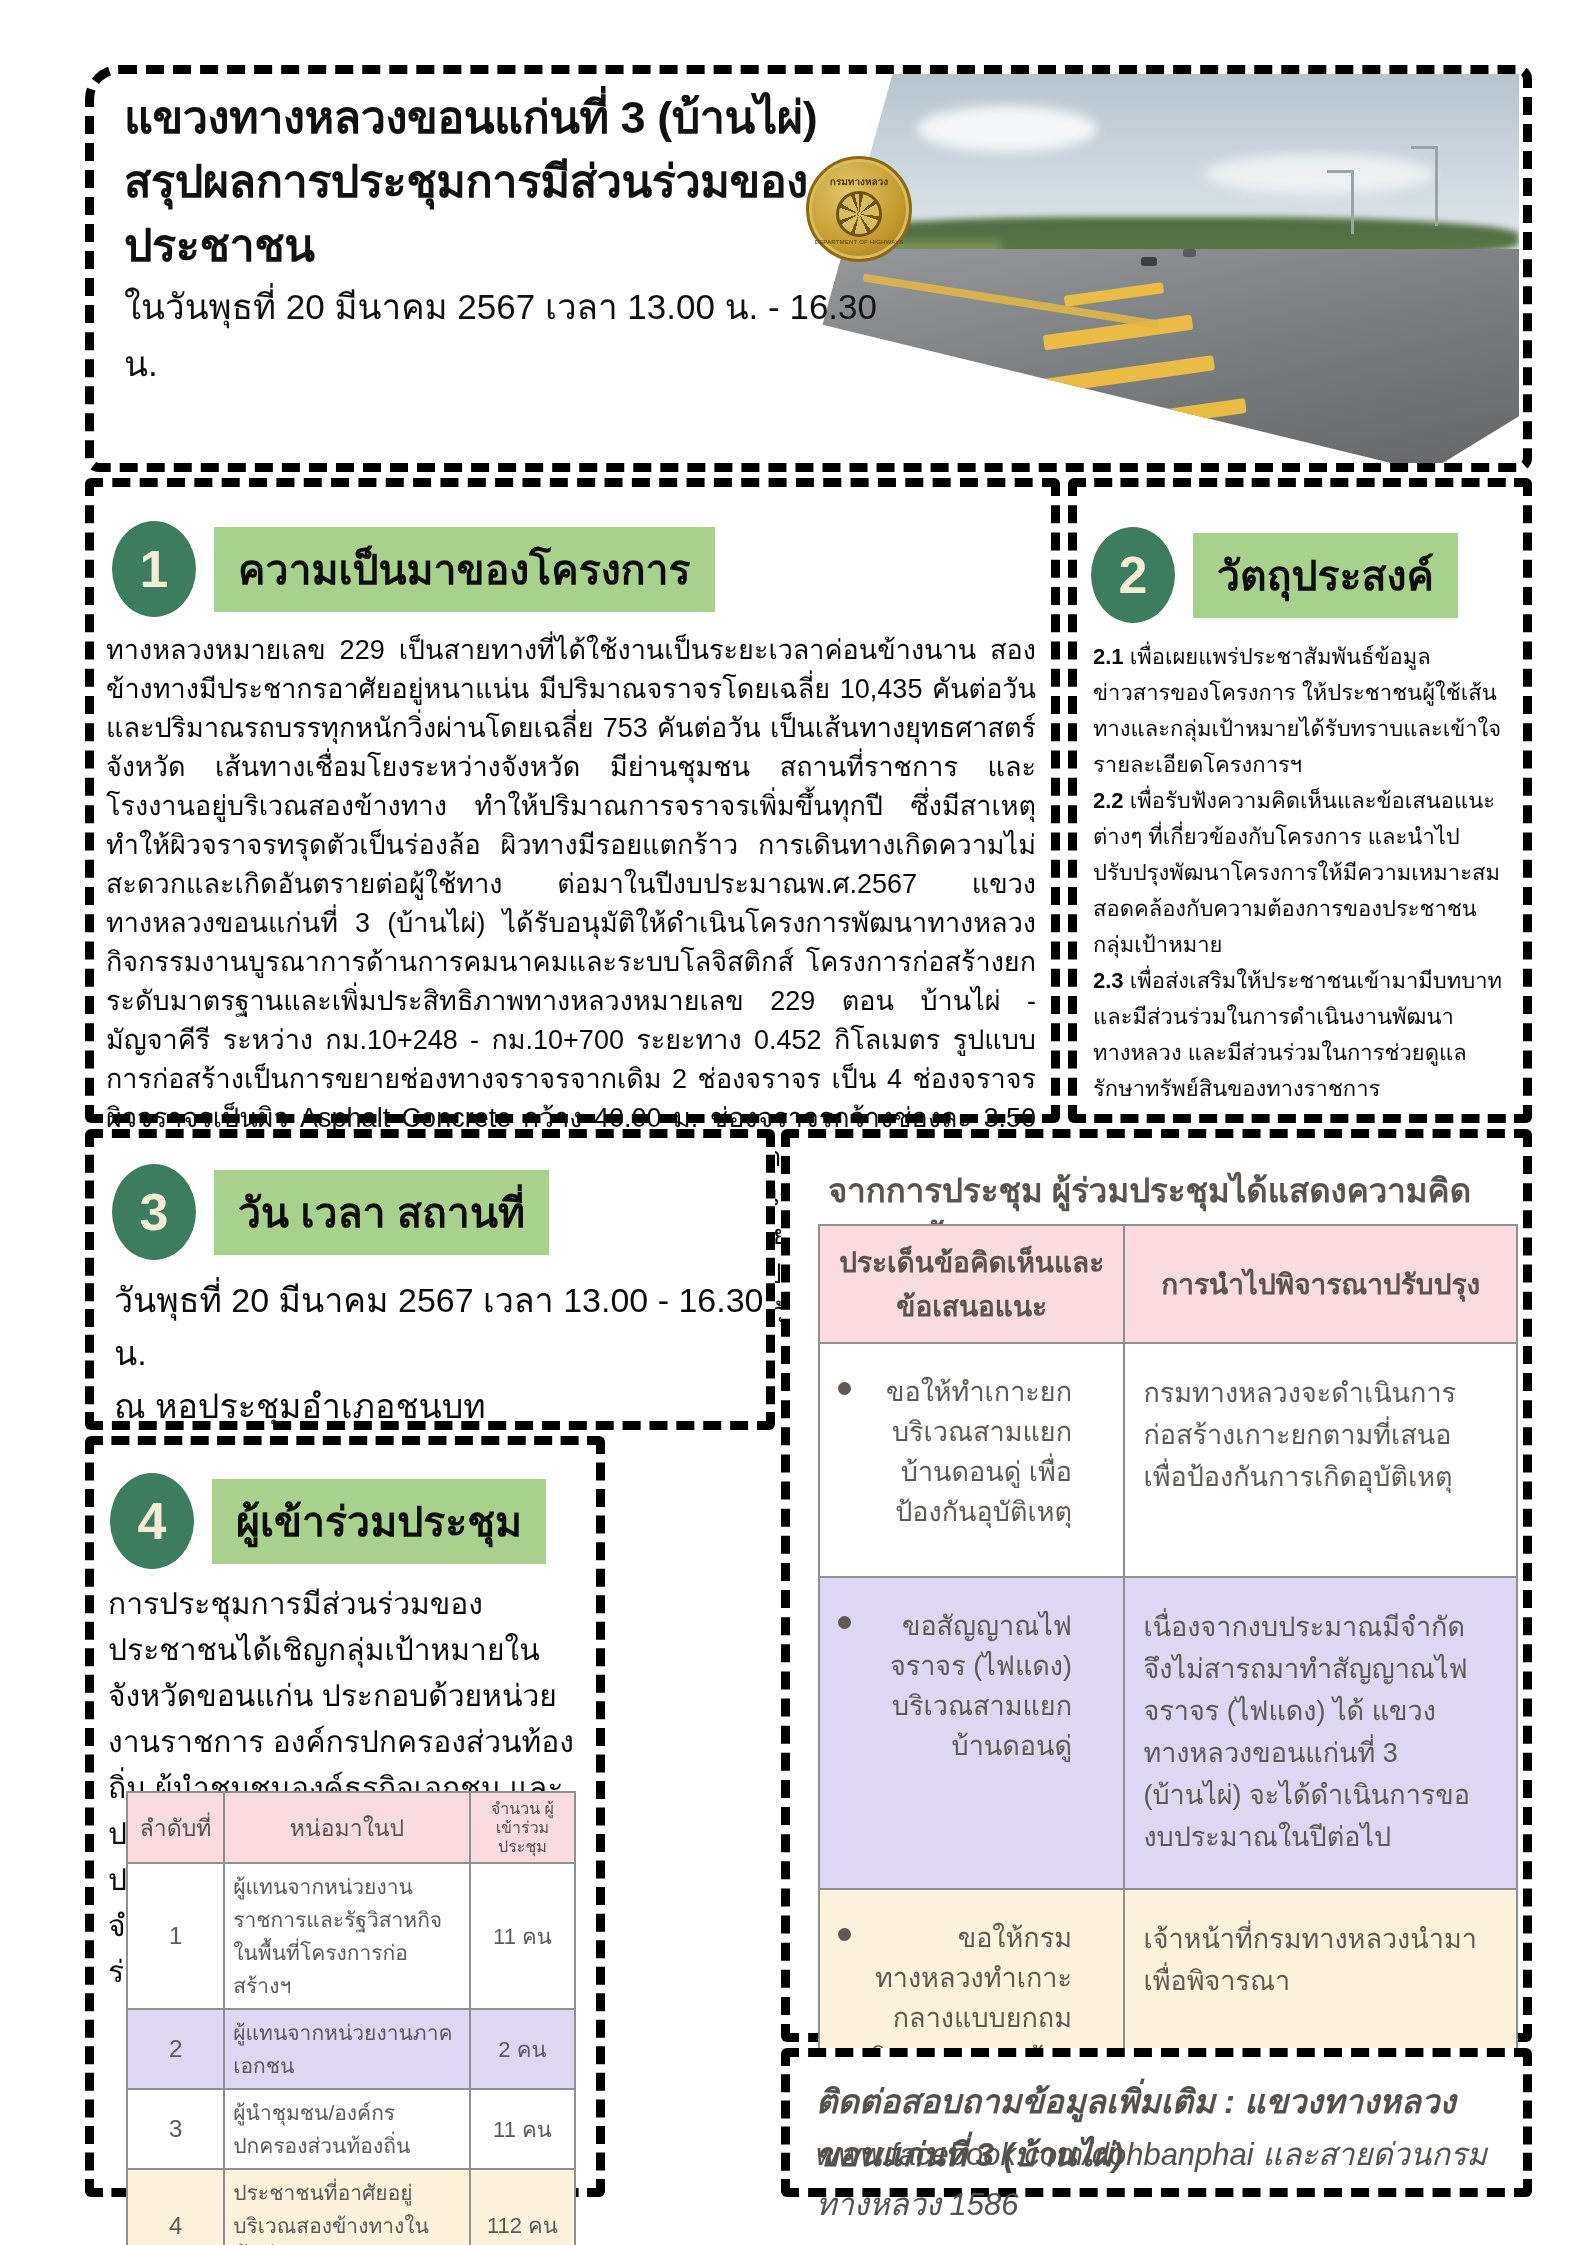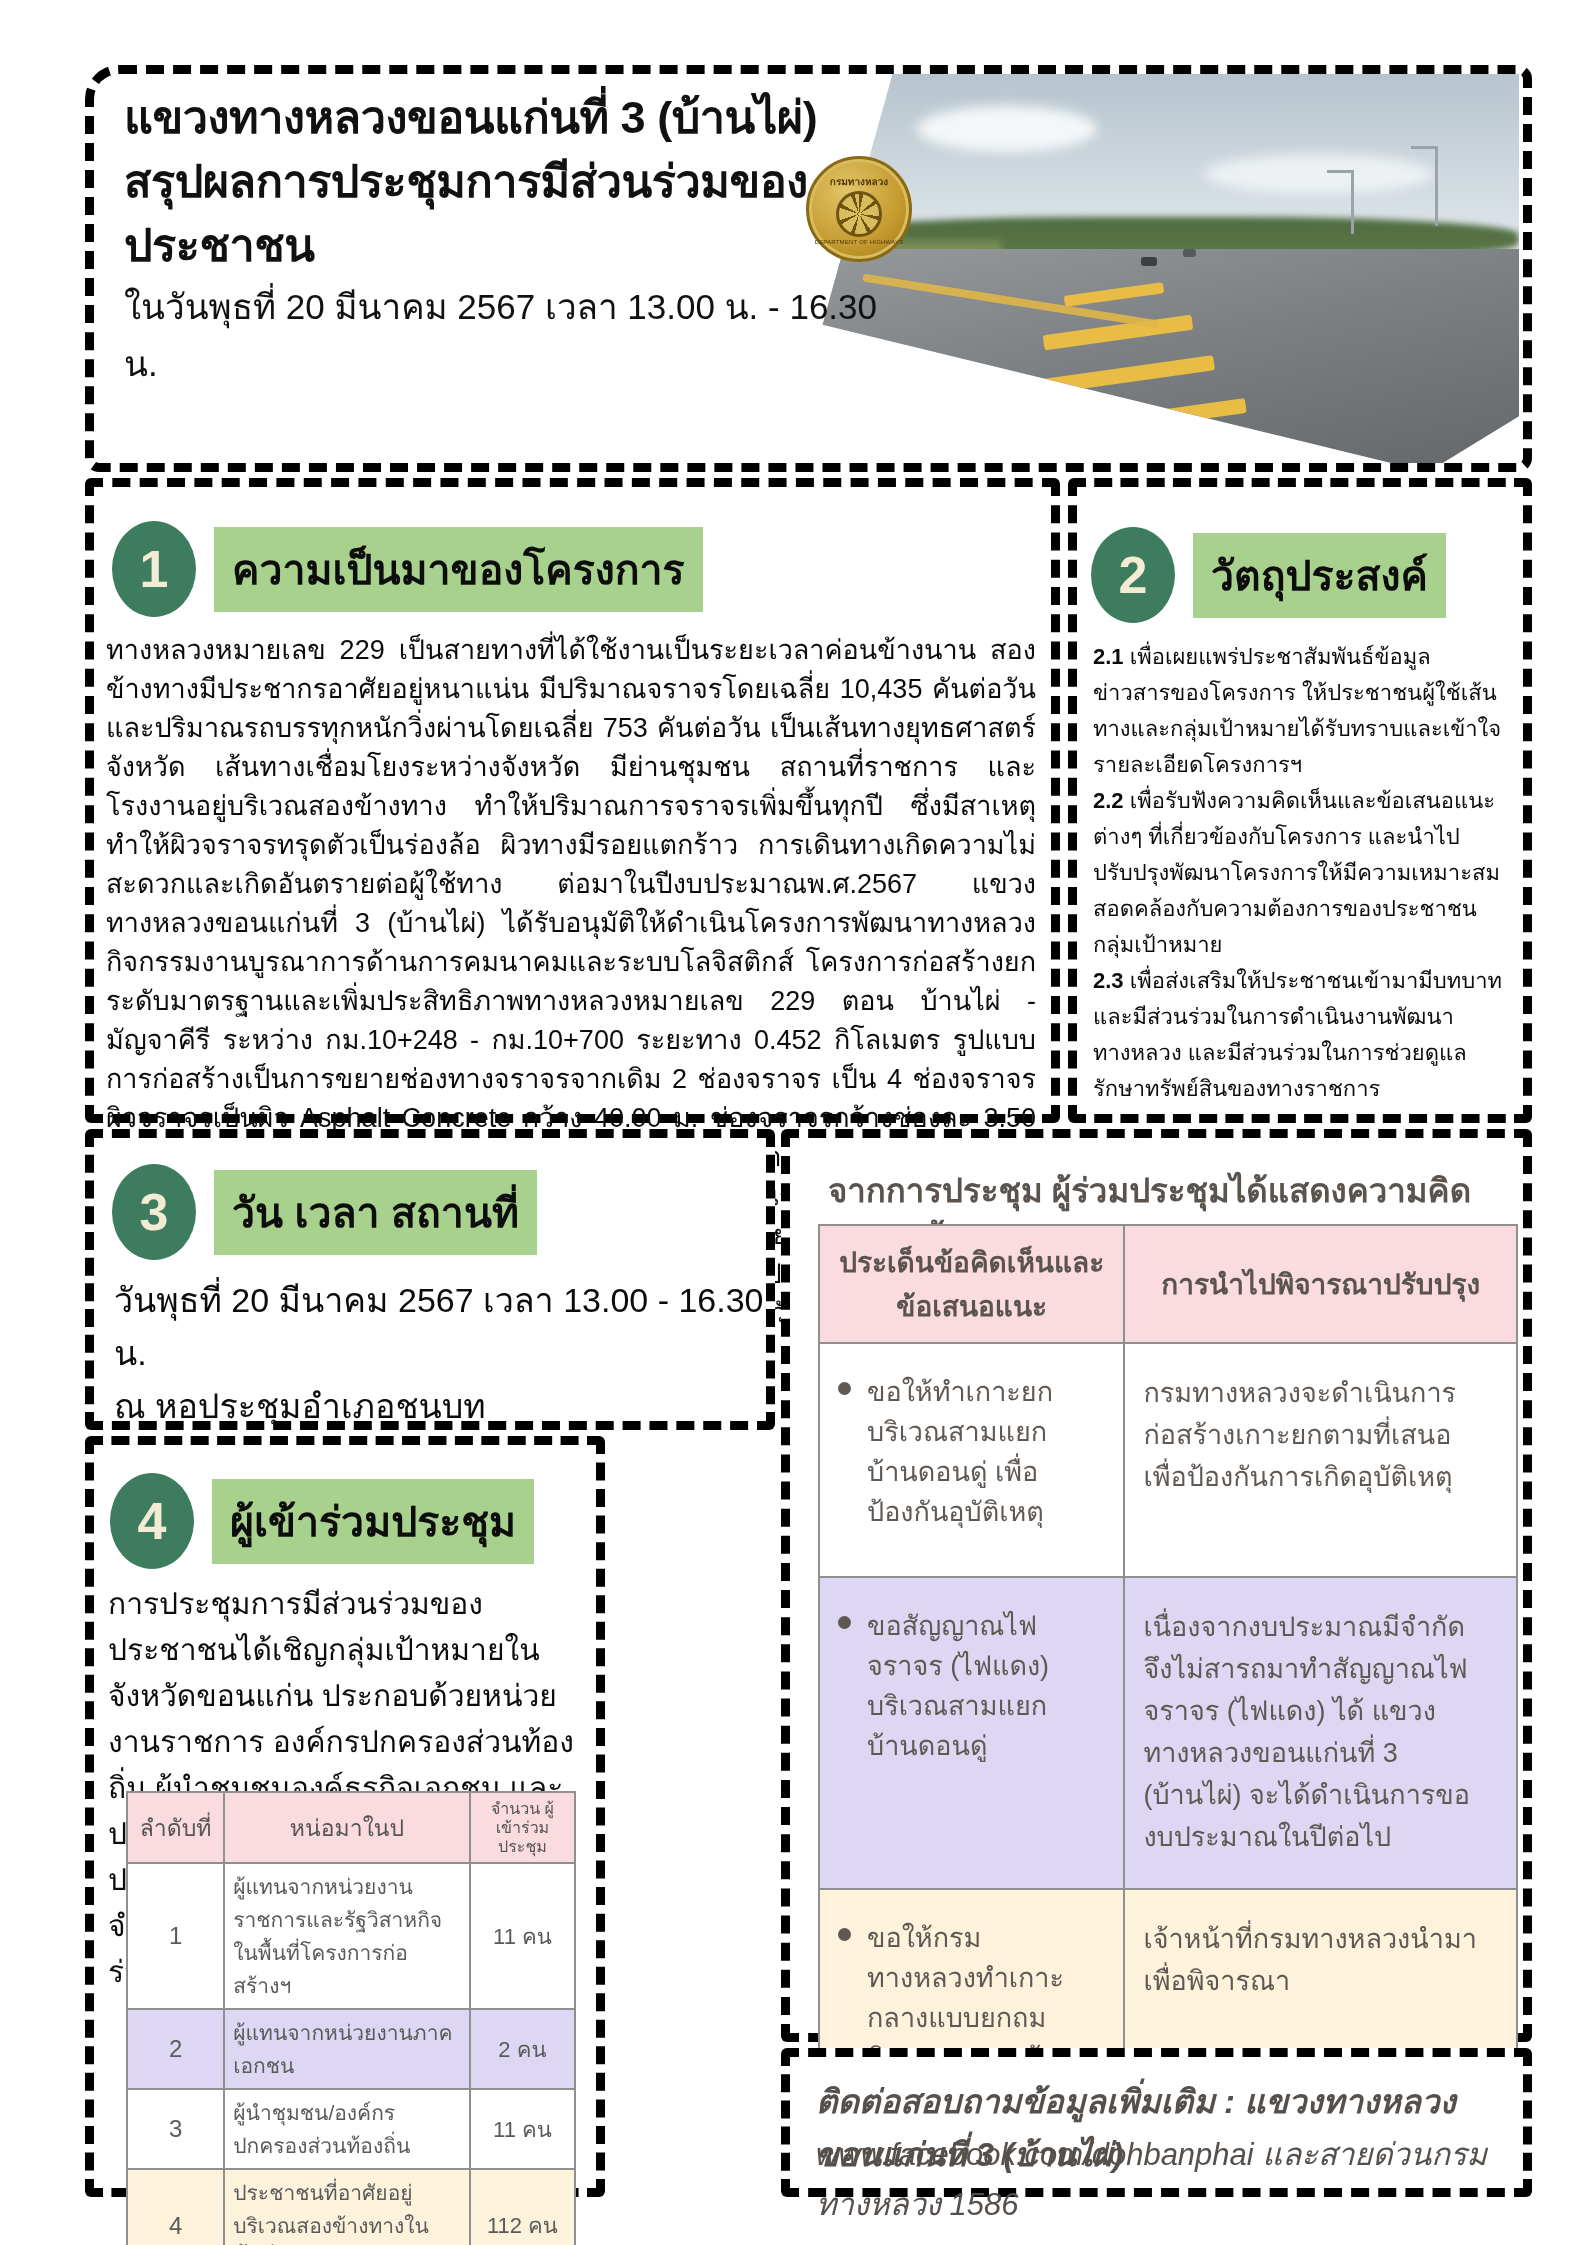--- a/index.html
+++ b/index.html
@@ -64,21 +64,21 @@
             #6e5410 96deg 108deg,#d9bc5e 108deg 144deg,#6e5410 144deg 156deg,#d9bc5e 156deg 192deg,
             #6e5410 192deg 204deg,#d9bc5e 204deg 240deg,#6e5410 240deg 252deg,#d9bc5e 252deg 288deg,
             #6e5410 288deg 300deg,#d9bc5e 300deg 336deg,#6e5410 336deg 348deg,#d9bc5e 348deg 360deg);}
   .logo-bot{font-size:6px;color:#4d3a08;letter-spacing:.2px;}
 
   
   .sec-head{position:absolute;display:flex;align-items:center;}
   .num-circle{width:84px;height:96px;border-radius:50%;background:#3d7c5f;color:#f3ecd4;
               display:flex;align-items:center;justify-content:center;font-size:52px;font-weight:bold;
               flex:0 0 auto;margin-right:18px;}
-  .sec-title{background:#a9d18e;padding:10px 18px;font-size:41px;font-weight:bold;color:#0d0d0d;white-space:nowrap;}
+  .sec-title{background:#a9d18e;padding:10px 24px;font-size:41px;font-weight:bold;color:#0d0d0d;white-space:nowrap;}
 
   
   .sec1-par{position:absolute;left:12px;top:144px;width:930px;font-size:27px;line-height:39px;
             text-align:justify;color:#0c0c0c;}
 
   
   .obj-list{position:absolute;left:16px;top:152px;width:415px;font-size:22px;line-height:36px;color:#0c0c0c;}
   .obj-item b{font-weight:bold;}
 
   
@@ -105,21 +105,21 @@
   .o-table{position:absolute;left:28px;top:86px;width:700px;color:#5f5853;}
   .o-table th,.o-table td{border:2px solid #8f8f8f;padding:14px 18px;vertical-align:top;}
   .o-table th{background:#fadce0;font-size:28px;font-weight:bold;color:#5a534e;text-align:center;
               height:86px;vertical-align:middle;}
   .o-col1{width:282px;}
   .o-col2{width:412px;}
   .o-issue{font-size:27px;line-height:40px;padding-top:28px !important;}
   .o-action{font-size:27px;line-height:42px;padding-top:28px !important;}
   .o-bullet{display:inline-block;width:13px;height:13px;border-radius:50%;background:#5f5853;
             margin-right:16px;vertical-align:6px;}
-  .o-issue-text{display:inline-block;width:205px;vertical-align:top;}
+  .o-issue-text{display:inline-block;width:205px;vertical-align:top;text-align:right;}
   .o-r1 td{height:190px;}
   .o-r2 td{height:268px;}
   .o-r3 td{height:140px;}
 
   
   .contact-l1{position:absolute;left:26px;top:18px;font-size:33px;font-weight:bold;font-style:italic;color:#55504c;}
   .contact-l2{position:absolute;left:26px;top:72px;font-size:31px;font-style:italic;color:#55504c;}
 </style>
 </head>
 <body>

